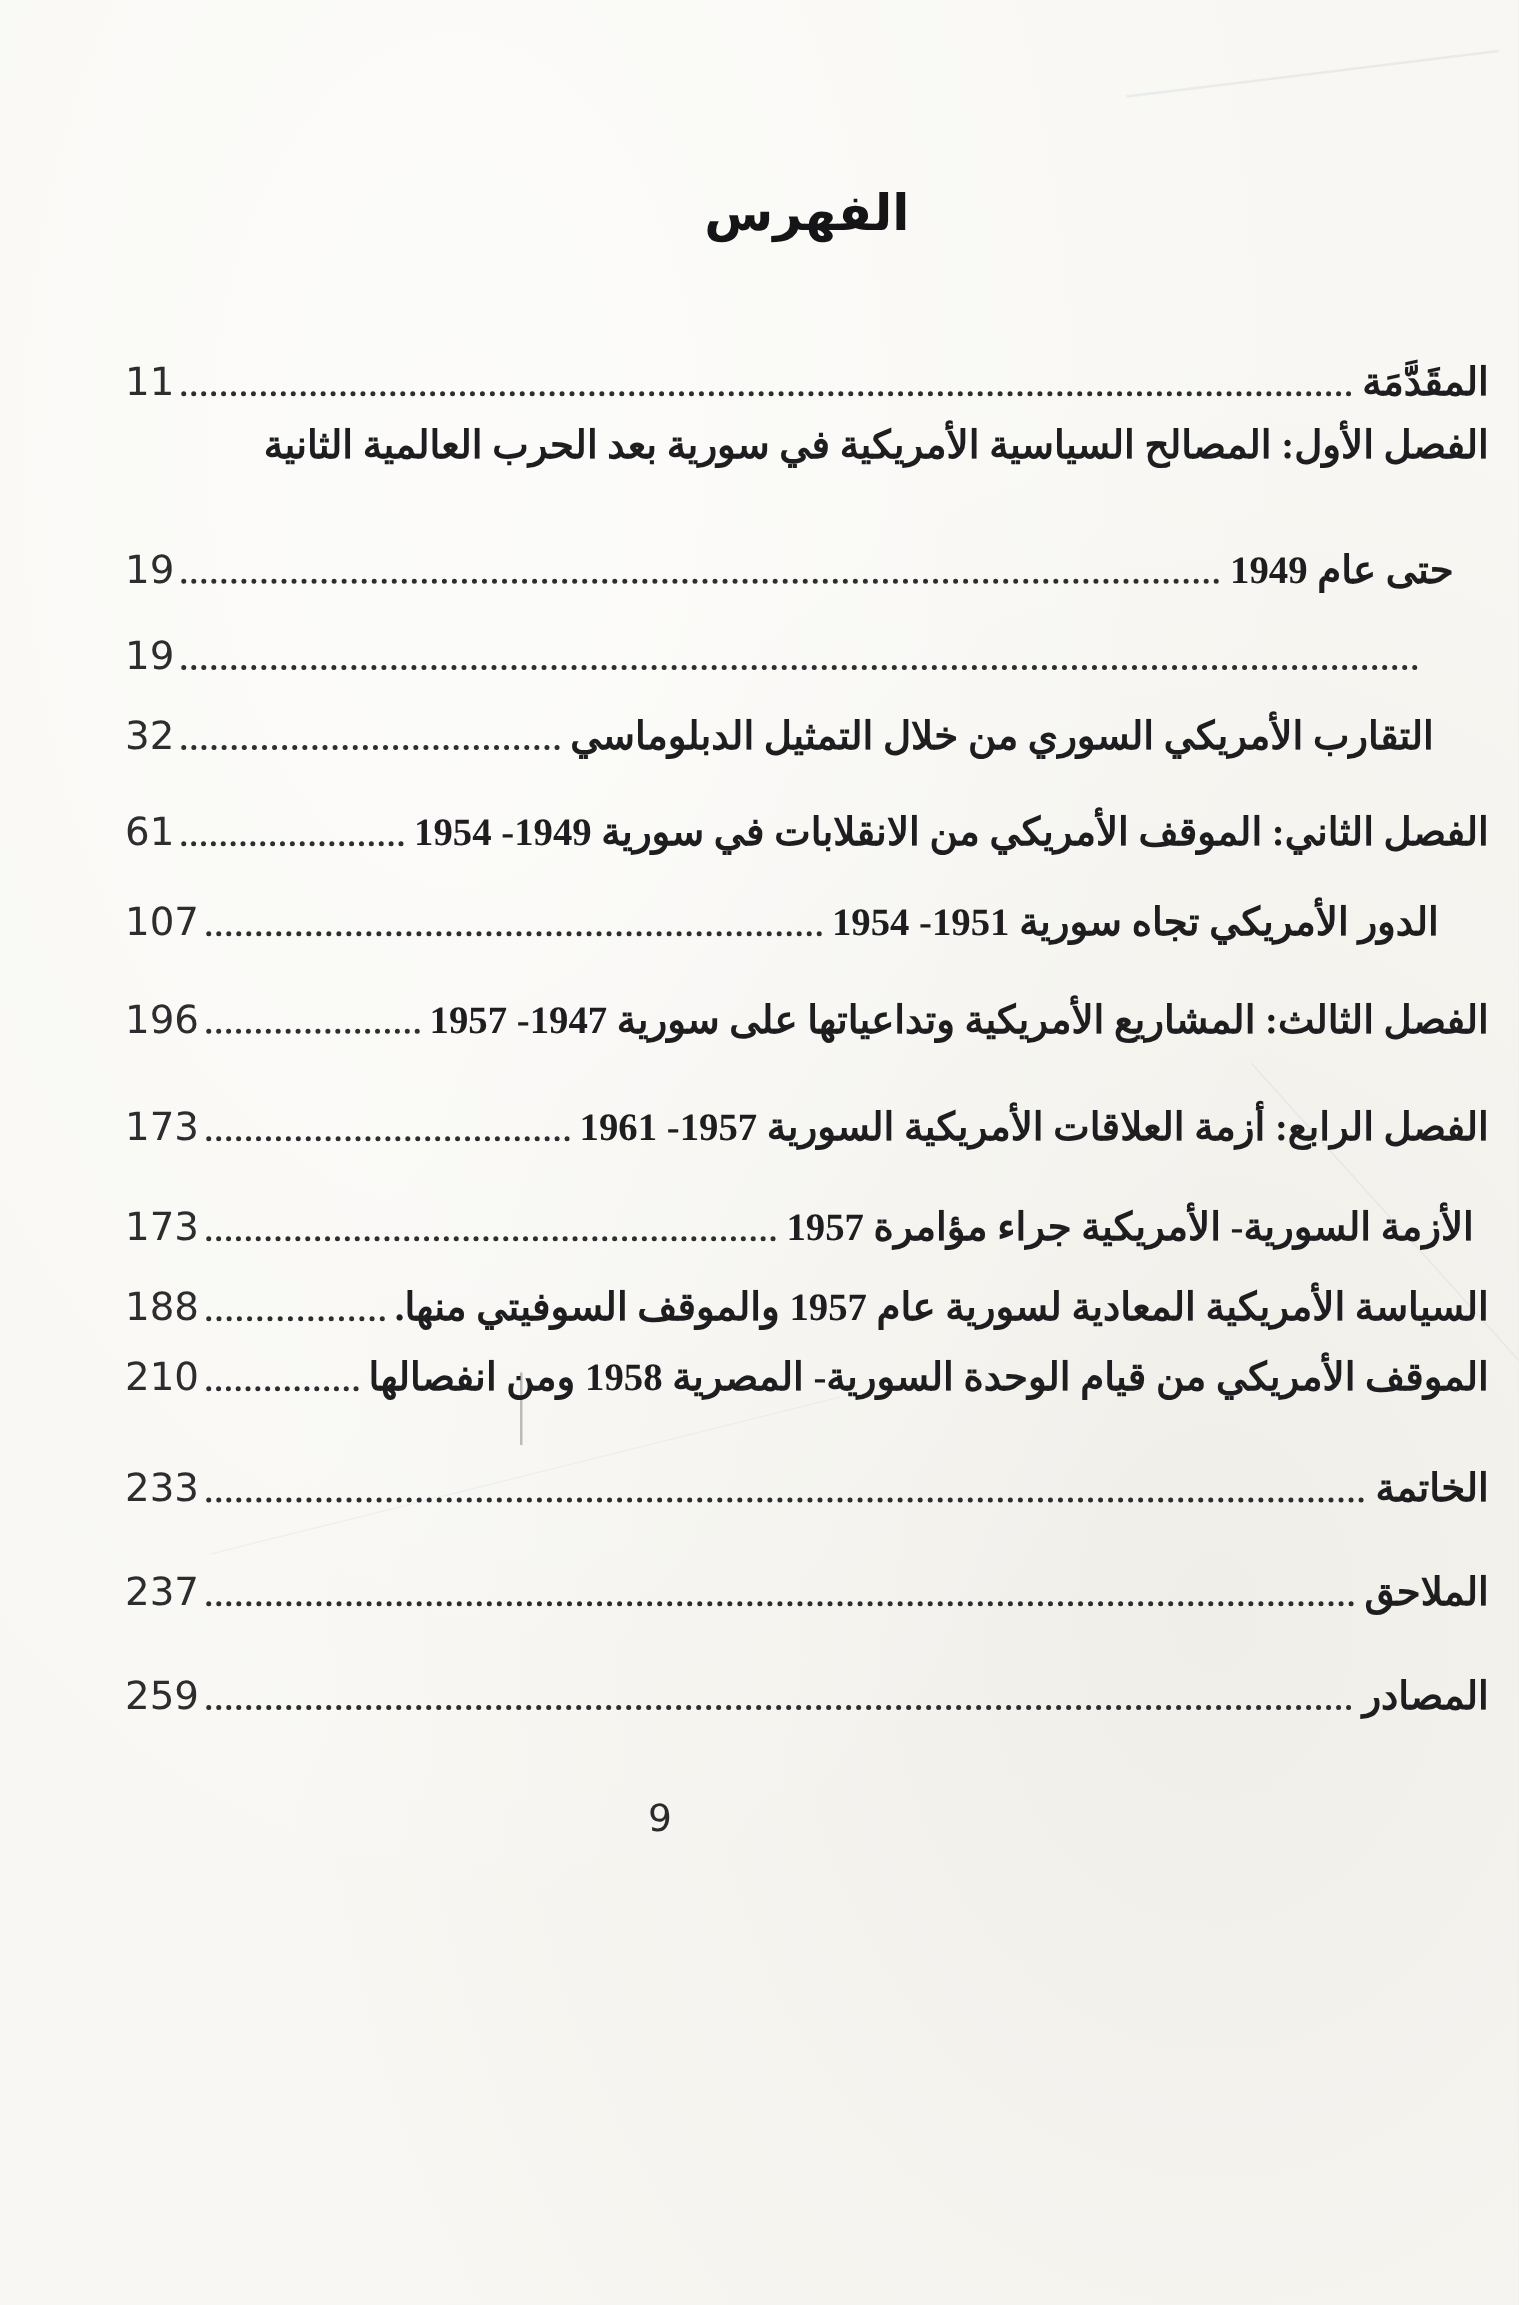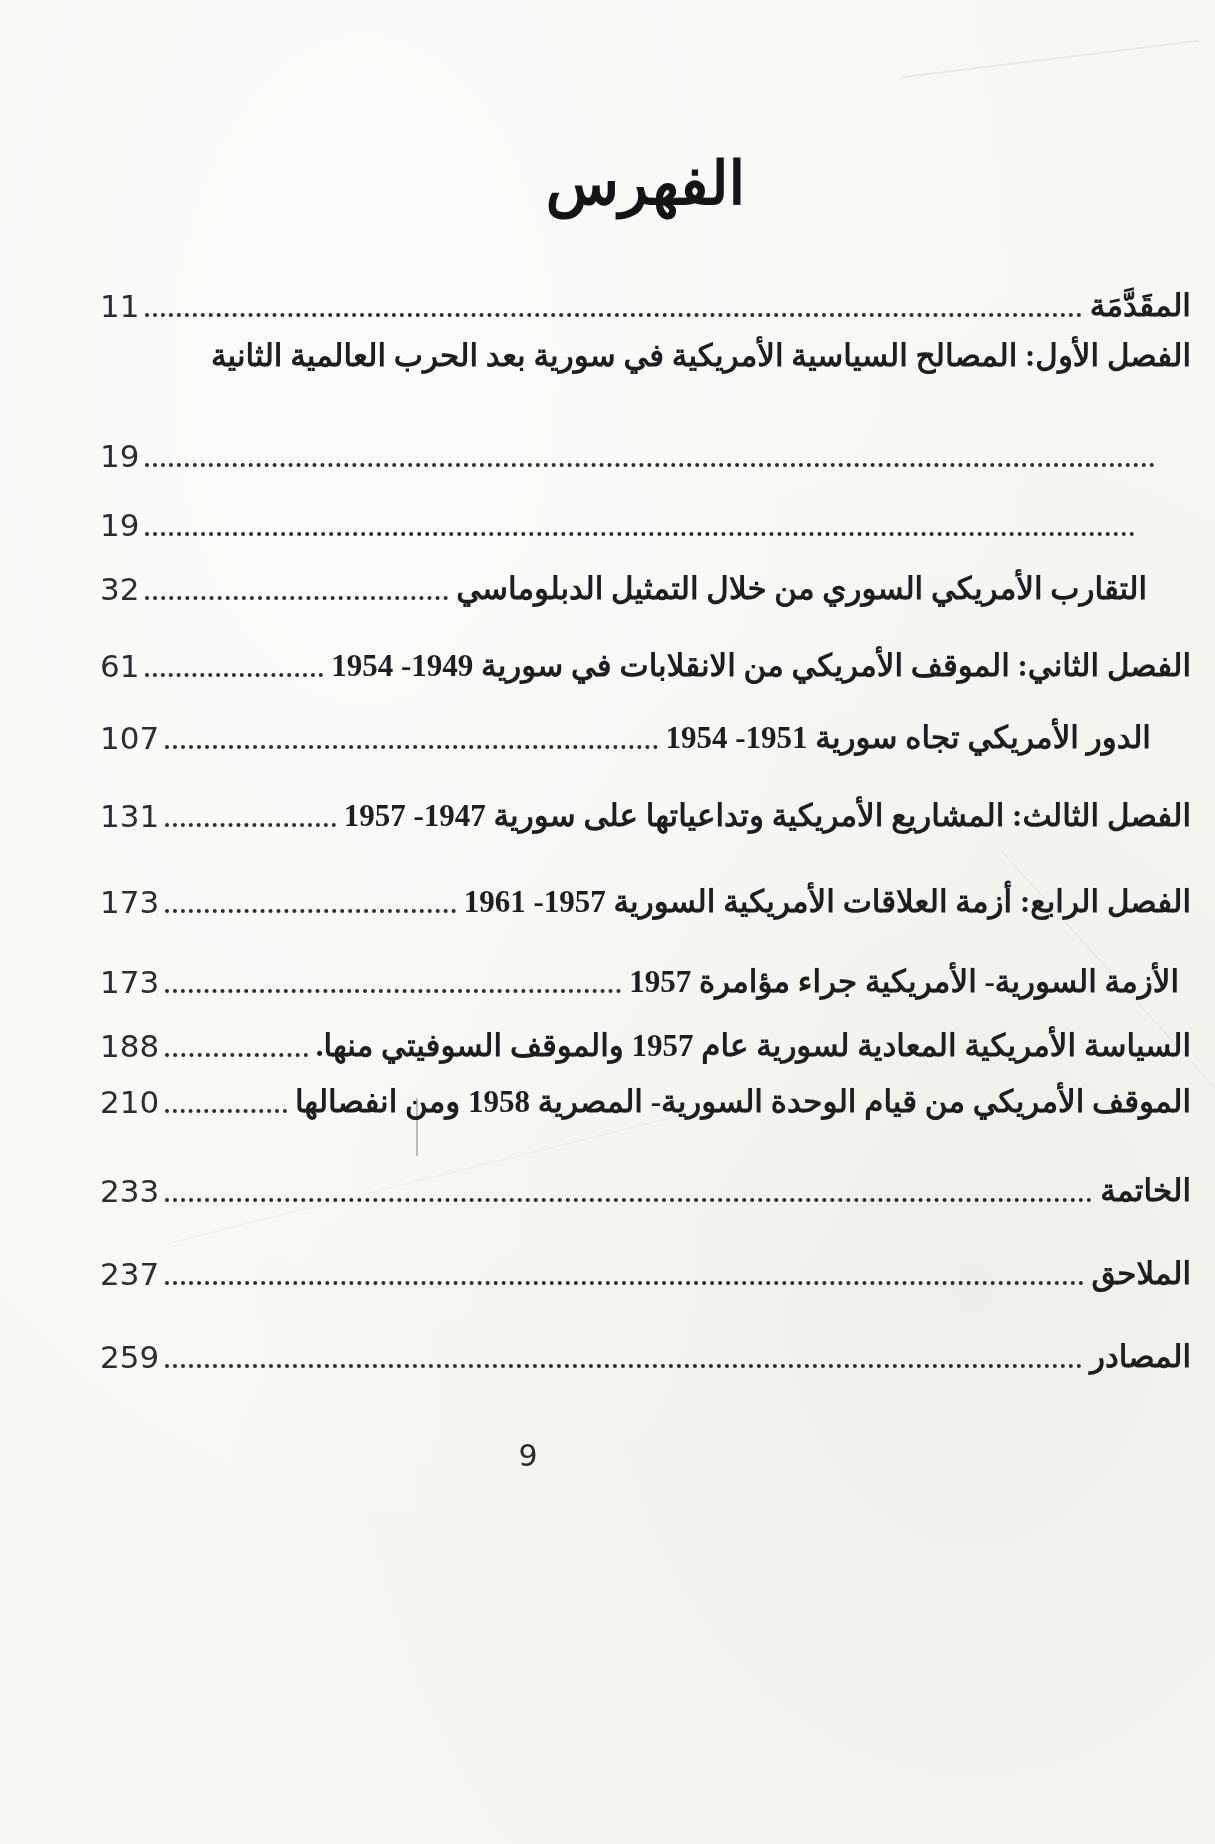--- a/index.html
+++ b/index.html
@@ -16,25 +16,24 @@
       radial-gradient(ellipse at 30% 20%, rgba(255,255,255,.6), rgba(255,255,255,0) 60%),
       radial-gradient(ellipse at 80% 70%, rgba(225,222,214,.35), rgba(255,255,255,0) 55%),
       #f8f7f3;
     overflow:hidden;
     color:#1f1f22;
   }
   .book-title{
     position:absolute;
     top:148px; right:24px; left:100px;
     text-align:center;
-    font-size:60px;
+    font-size:40px;
     font-weight:700;
     letter-spacing:2px;
     color:#151517;
-    font-family:Liberation Serif, serif;
   }
   .row{
     position:absolute;
     right:24px; left:100px;
     display:flex;
     align-items:flex-end;
     line-height:48px;
     font-size:31px;
     font-weight:700;
     color:#1e1e20;
@@ -115,20 +114,21 @@
     <span class="t">المقَدَّمَة</span>
     <span class="leader"></span>
     <span class="pnum">11</span>
   </div>
 
   <div class="row r2 wrap">
     <span class="t">الفصل الأول: المصالح السياسية الأمريكية في سورية بعد الحرب العالمية الثانية</span>
   </div>
 
   <div class="row r3">
+    <span class="t">حتى عام 1949</span>
     <span class="leader"></span>
     <span class="pnum">19</span>
   </div>
 
   <div class="row r4">
     <span class="leader"></span>
     <span class="pnum">19</span>
   </div>
 
   <div class="row r5">
@@ -145,21 +145,21 @@
 
   <div class="row r7">
     <span class="t">الدور الأمريكي تجاه سورية 1951- 1954</span>
     <span class="leader"></span>
     <span class="pnum">107</span>
   </div>
 
   <div class="row r8">
     <span class="t">الفصل الثالث: المشاريع الأمريكية وتداعياتها على سورية 1947- 1957</span>
     <span class="leader"></span>
-    <span class="pnum">131</span>
+    <span class="pnum">196</span>
   </div>
 
   <div class="row r9">
     <span class="t">الفصل الرابع: أزمة العلاقات الأمريكية السورية 1957- 1961</span>
     <span class="leader"></span>
     <span class="pnum">173</span>
   </div>
 
   <div class="row r10">
     <span class="t">الأزمة السورية- الأمريكية جراء مؤامرة 1957</span>

